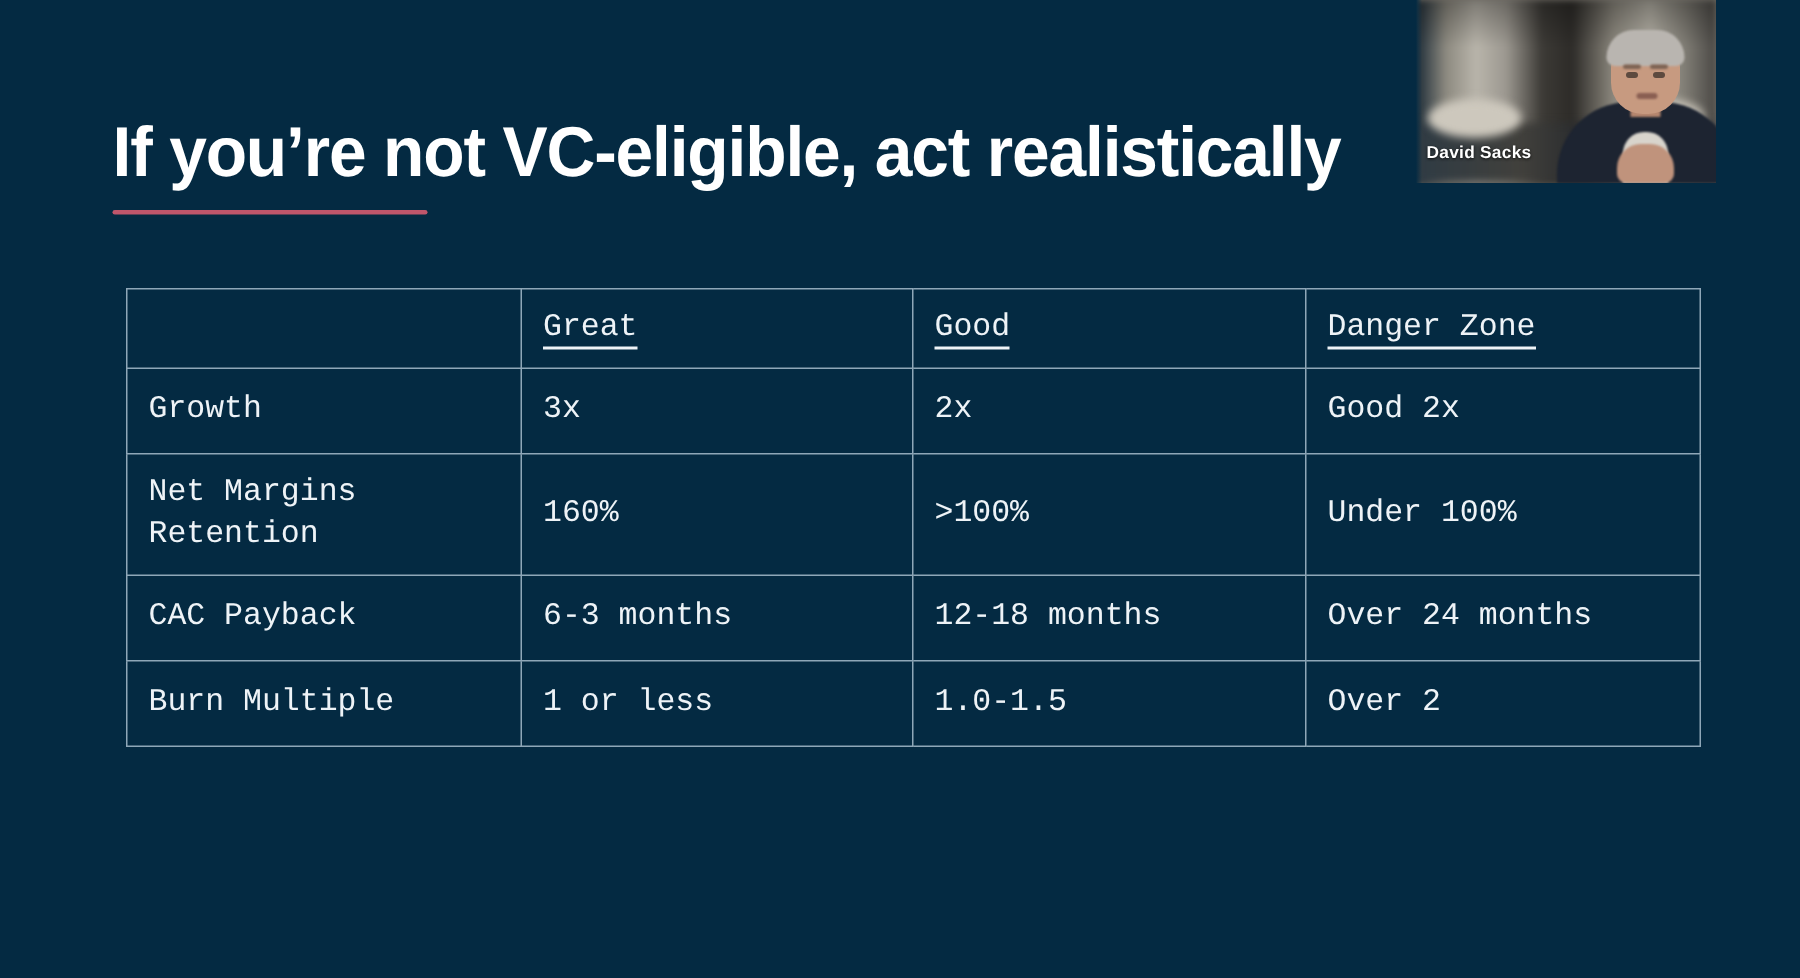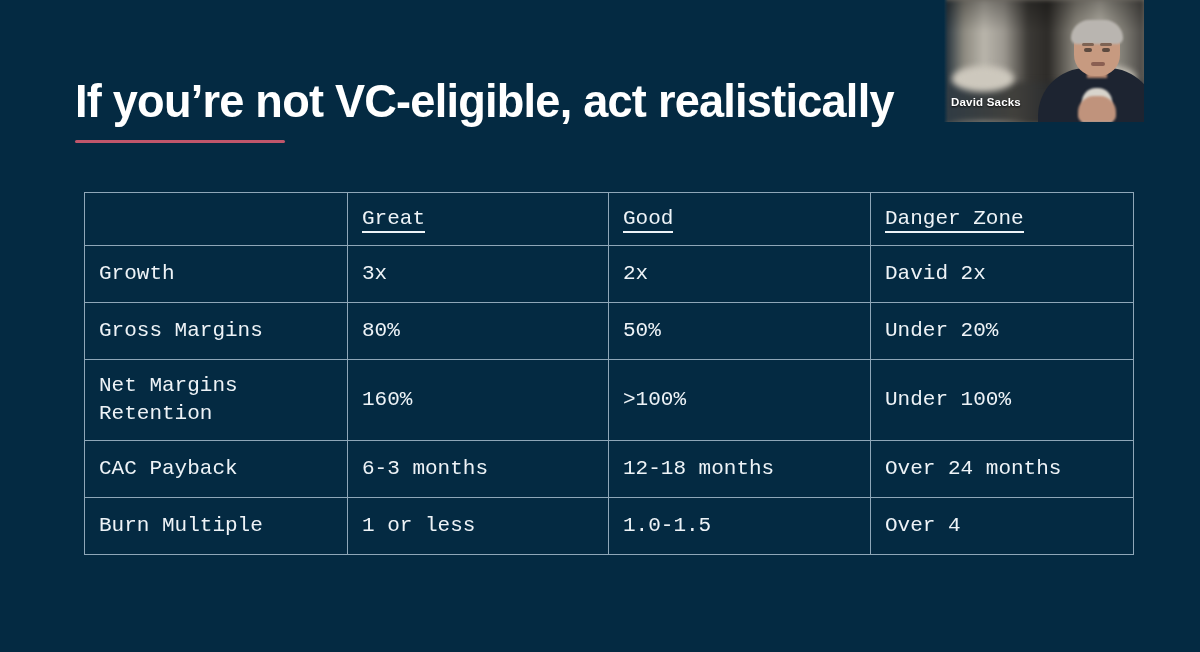--- a/index.html
+++ b/index.html
@@ -296,31 +296,23 @@
         </tr>
       </thead>
       <tbody>
 
         <tr>
           <td>
             <span class="cell-line">Growth</span>
           </td>
           <td>3x</td>
           <td>2x</td>
-          <td>David 2x</td>
-        </tr>
-
-        <tr>
-          <td>
-            <span class="cell-line">Gross Margins</span>
-          </td>
-          <td>80%</td>
-          <td>50%</td>
-          <td>Under 20%</td>
-        </tr>
+          <td>Good 2x</td>
+        </tr>
+
 
         <tr class="tall">
           <td>
             <span class="cell-line">Net Margins</span>
             <span class="cell-line">Retention</span>
           </td>
           <td>160%</td>
           <td>&gt;100%</td>
           <td>Under 100%</td>
         </tr>
@@ -333,21 +325,21 @@
           <td>12-18 months</td>
           <td>Over 24 months</td>
         </tr>
 
         <tr>
           <td>
             <span class="cell-line">Burn Multiple</span>
           </td>
           <td>1 or less</td>
           <td>1.0-1.5</td>
-          <td>Over 4</td>
+          <td>Over 2</td>
         </tr>
 
       </tbody>
     </table>
   </div>
 
   <div class="video-tile">
     <div class="video-bg"></div>
     <div class="video-sofa"></div>
     <div class="video-cushion-l"></div>

